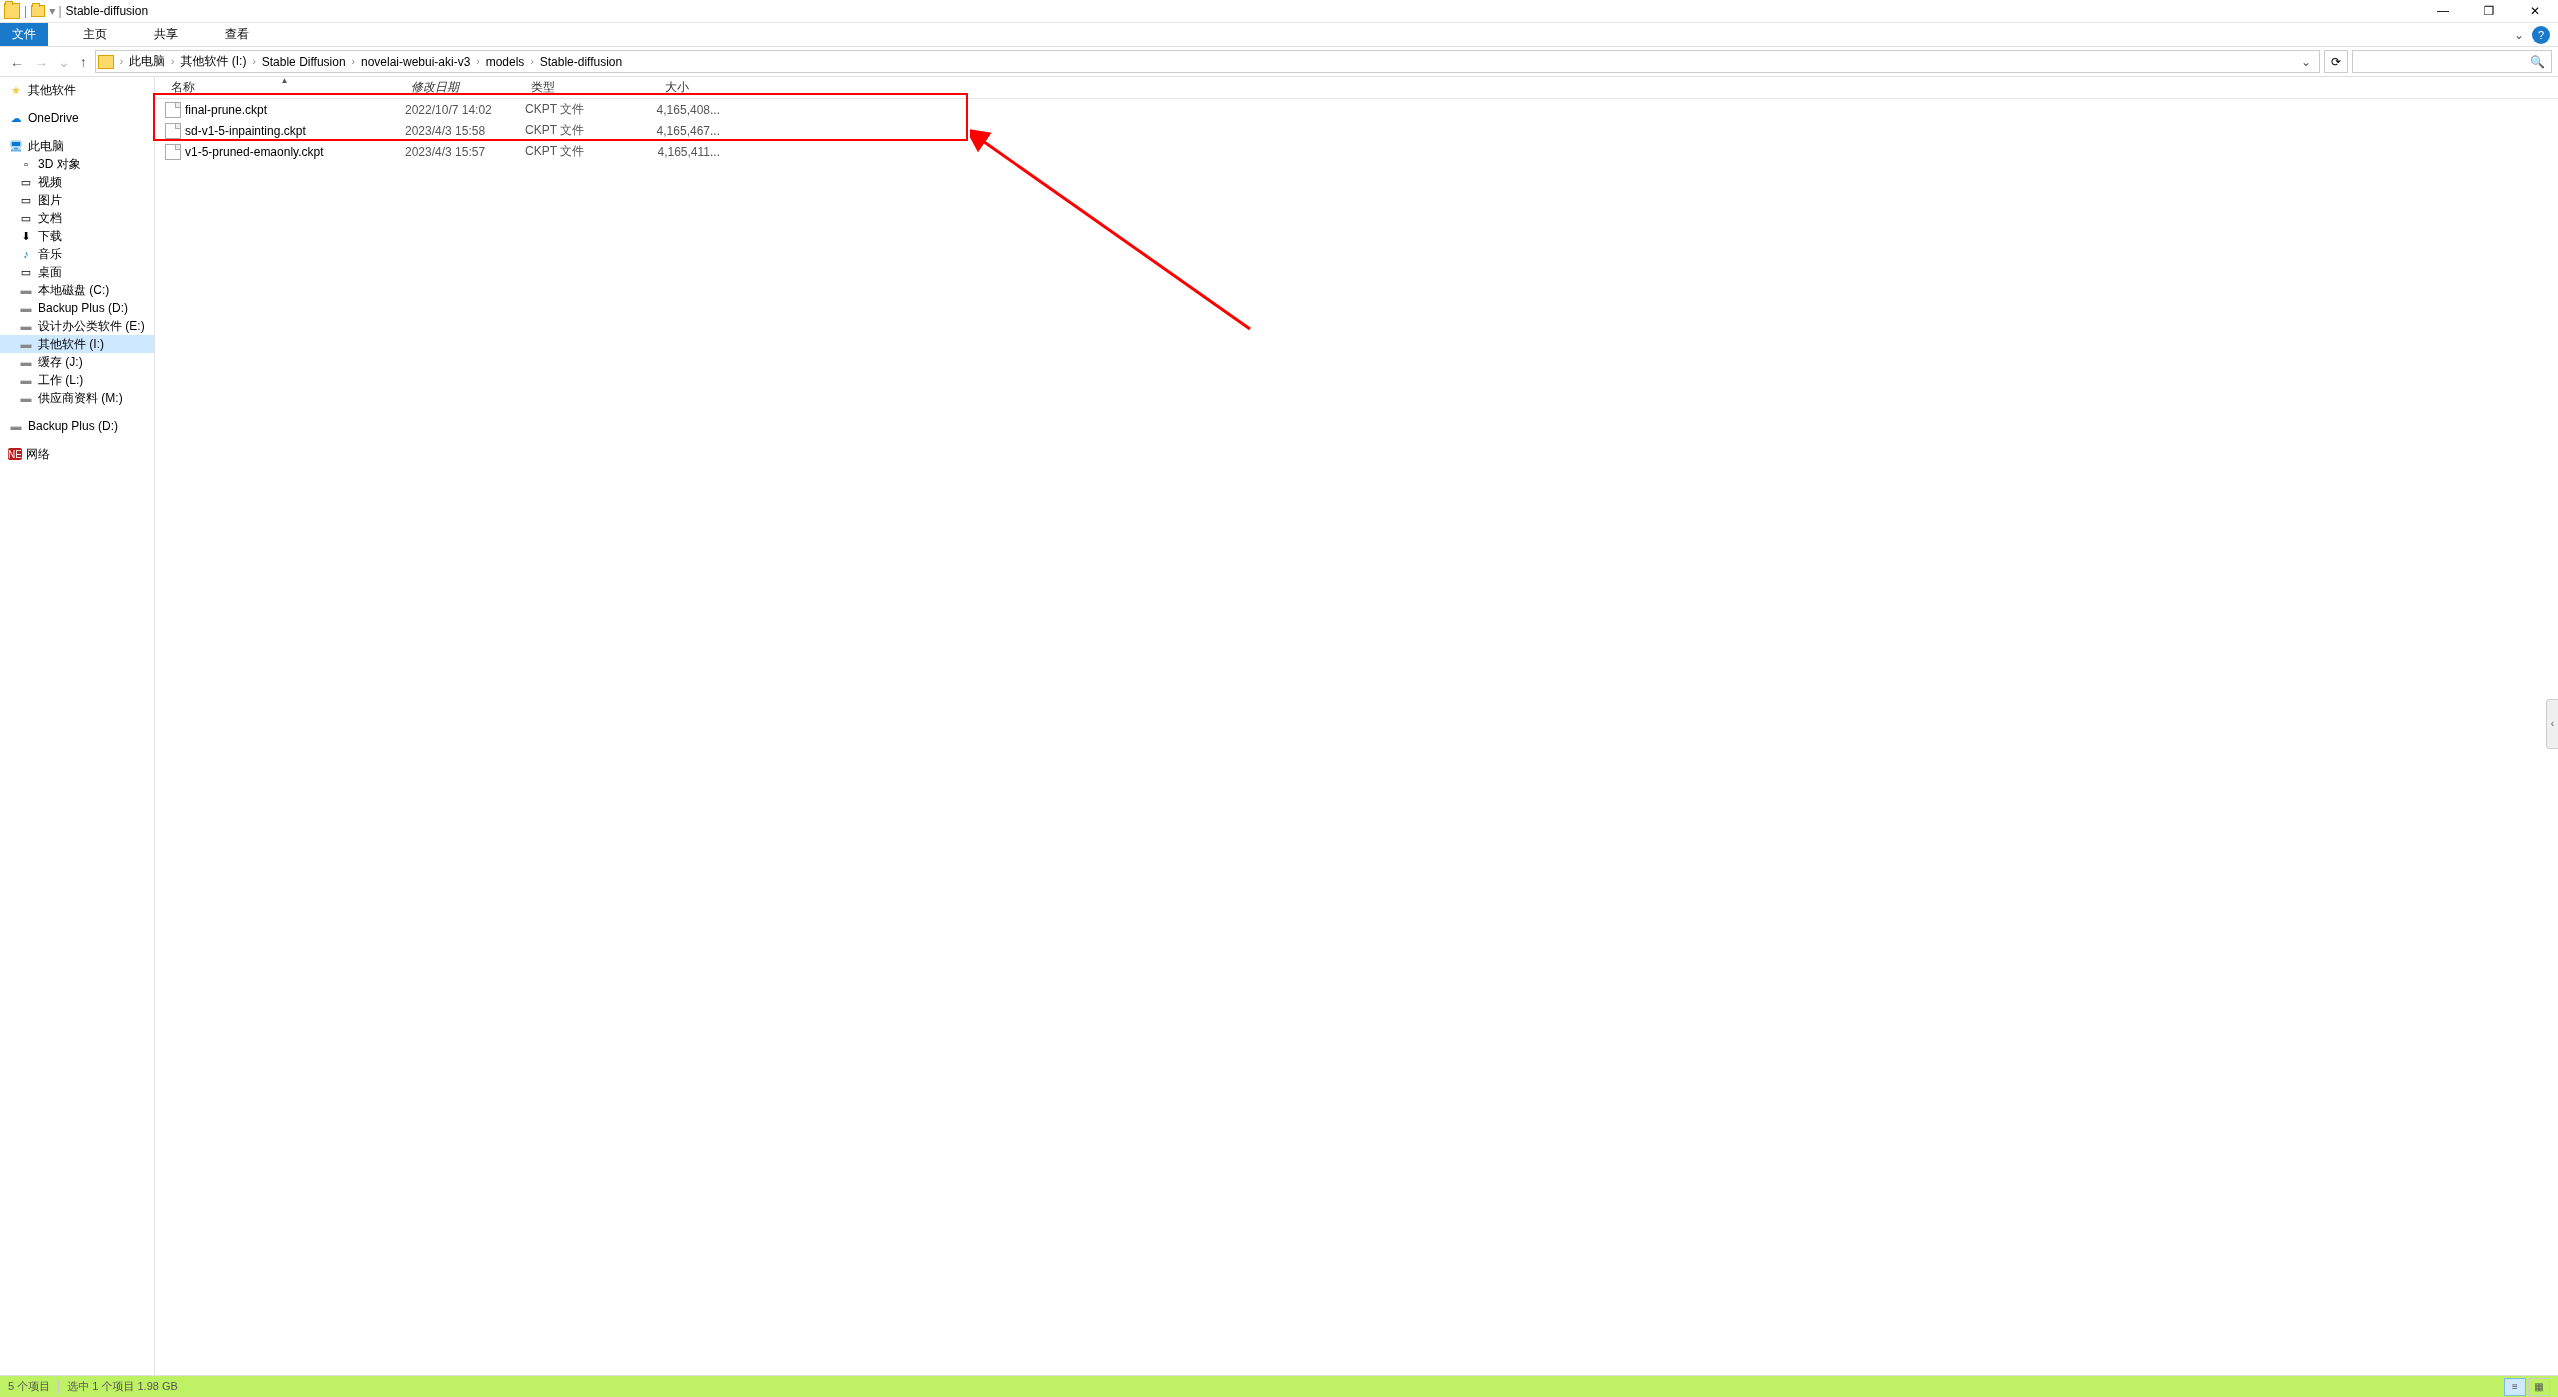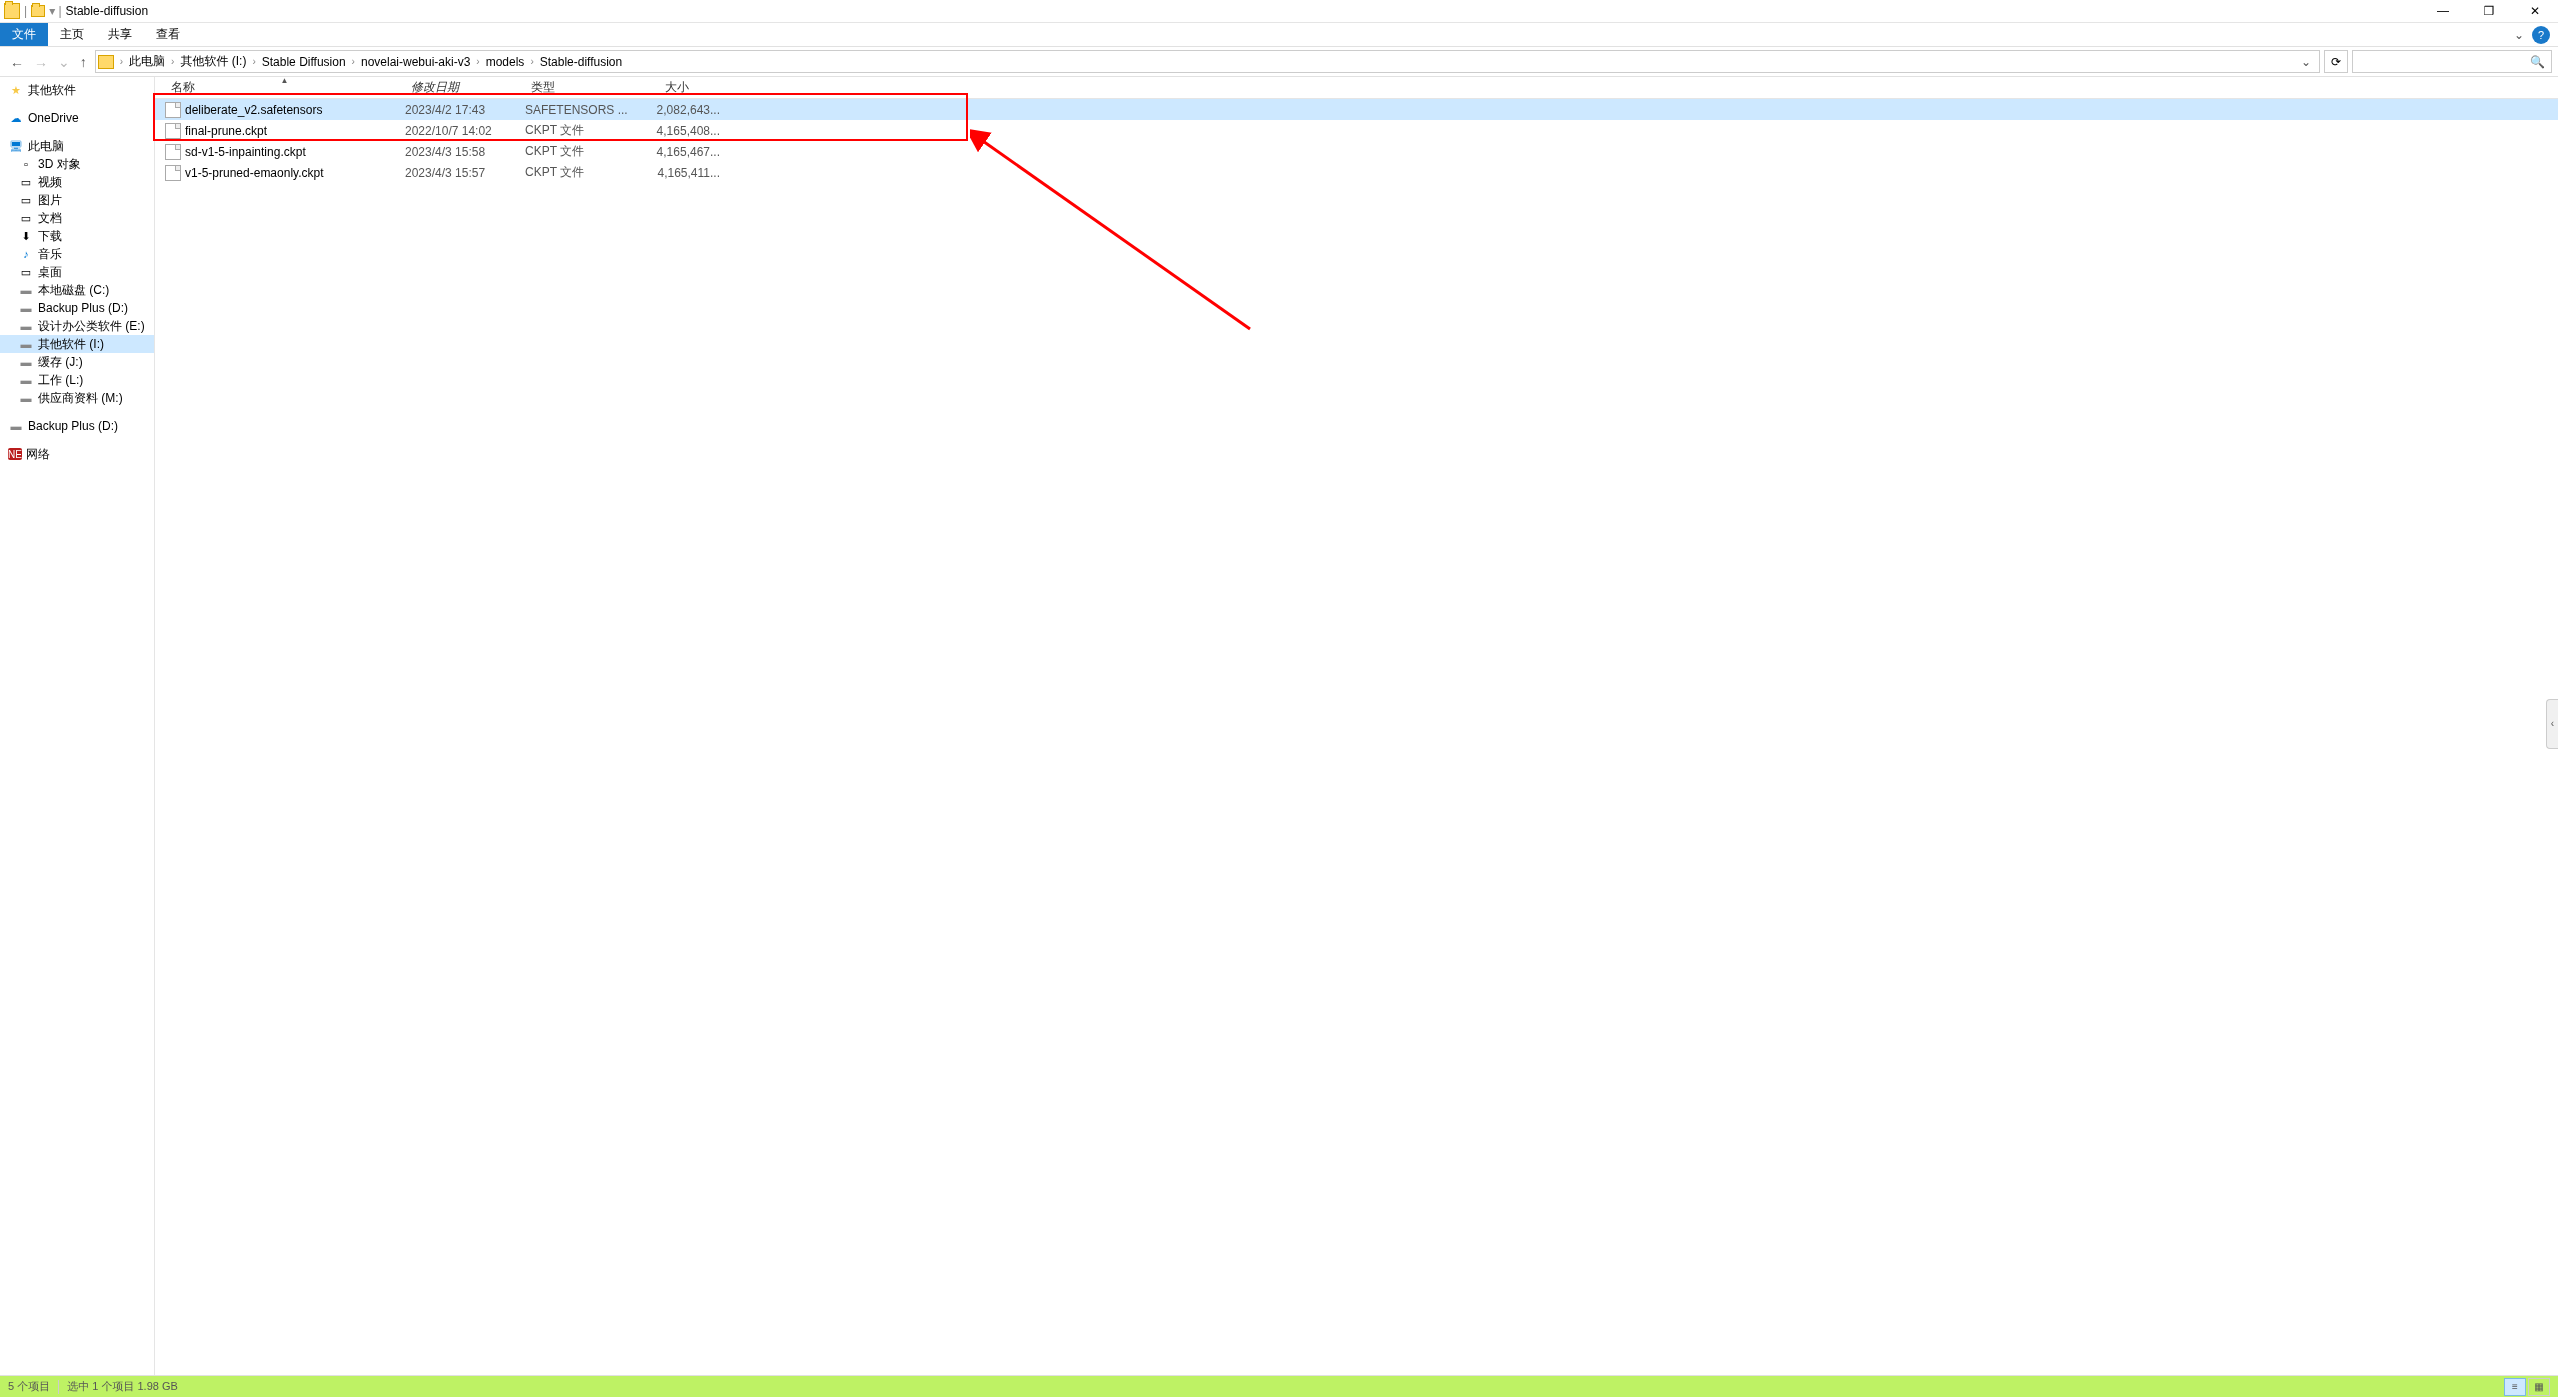--- a/index.html
+++ b/index.html
@@ -8,21 +8,21 @@
     
     .title-bar { height: 23px; background: #fff; display: flex; align-items: center; padding-left: 4px; border-bottom: 1px solid #e5e5e5; }
     .title-bar .folder-icons { display: flex; gap: 2px; }
     .title-bar .folder-icon { width: 16px; height: 16px; background: #ffd96a; border: 1px solid #d9a400; position: relative; }
     .title-bar .folder-icon::before { content: ''; position: absolute; top: -3px; left: 0; width: 6px; height: 3px; background: #ffd96a; border: 1px solid #d9a400; border-bottom: none; }
     .title-bar .sep { color: #888; margin: 0 4px; }
     .window-controls { margin-left: auto; display: flex; }
     .window-controls .ctrl { width: 46px; height: 23px; display: flex; align-items: center; justify-content: center; cursor: pointer; }
     
     
-    .ribbon { height: 24px; background: #fff; display: flex; align-items: stretch; border-bottom: 1px solid #e1e1e1; position: relative; }
+    .ribbon { height: 24px; background: #fff; display: flex; align-items: stretch; border-bottom: 1px solid #e1e1e1; position: relative; gap: 23px; }
     .ribbon .tab { padding: 0 12px; display: flex; align-items: center; cursor: pointer; font-size: 12px; }
     .ribbon .tab.file { background: #1979ca; color: #fff; }
     .ribbon .help-icon { position: absolute; right: 8px; top: 3px; width: 18px; height: 18px; background: #1979ca; color: #fff; border-radius: 50%; display: flex; align-items: center; justify-content: center; font-size: 11px; cursor: pointer; }
     .ribbon .chevron { position: absolute; right: 34px; top: 5px; cursor: pointer; color: #555; }
     
     
     .address-bar { height: 30px; display: flex; align-items: center; padding: 3px 6px; gap: 4px; border-bottom: 1px solid #e1e1e1; }
     .nav-arrows { display: flex; gap: 10px; padding: 0 4px; }
     .nav-arrow { color: #555; cursor: pointer; font-size: 14px; }
     .nav-arrow.disabled { color: #bbb; }
@@ -226,27 +226,20 @@
   </div>
 
   <div class="content">
     <div class="columns">
       <div class="col col-name"><span class="sort-arrow">▲</span><span>名称</span></div>
       <div class="col col-date"><span>修改日期</span></div>
       <div class="col col-type"><span>类型</span></div>
       <div class="col col-size"><span>大小</span></div>
     </div>
     <div class="file-rows">
-      <div class="file-row selected">
-        <div class="file-icon"></div>
-        <div class="cell-name">deliberate_v2.safetensors</div>
-        <div class="cell-date">2023/4/2 17:43</div>
-        <div class="cell-type">SAFETENSORS ...</div>
-        <div class="cell-size">2,082,643...</div>
-      </div>
       <div class="file-row">
         <div class="file-icon"></div>
         <div class="cell-name">final-prune.ckpt</div>
         <div class="cell-date">2022/10/7 14:02</div>
         <div class="cell-type">CKPT 文件</div>
         <div class="cell-size">4,165,408...</div>
       </div>
       <div class="file-row">
         <div class="file-icon"></div>
         <div class="cell-name">sd-v1-5-inpainting.ckpt</div>

